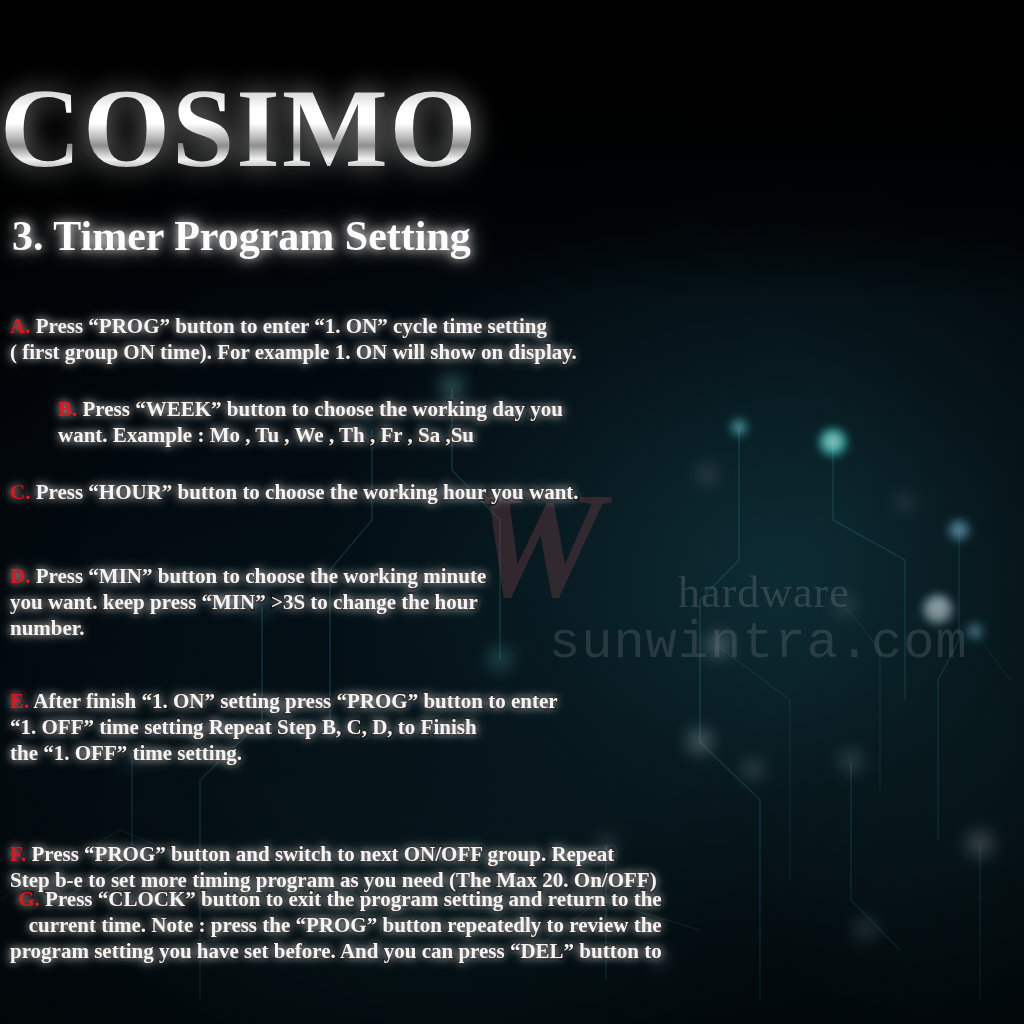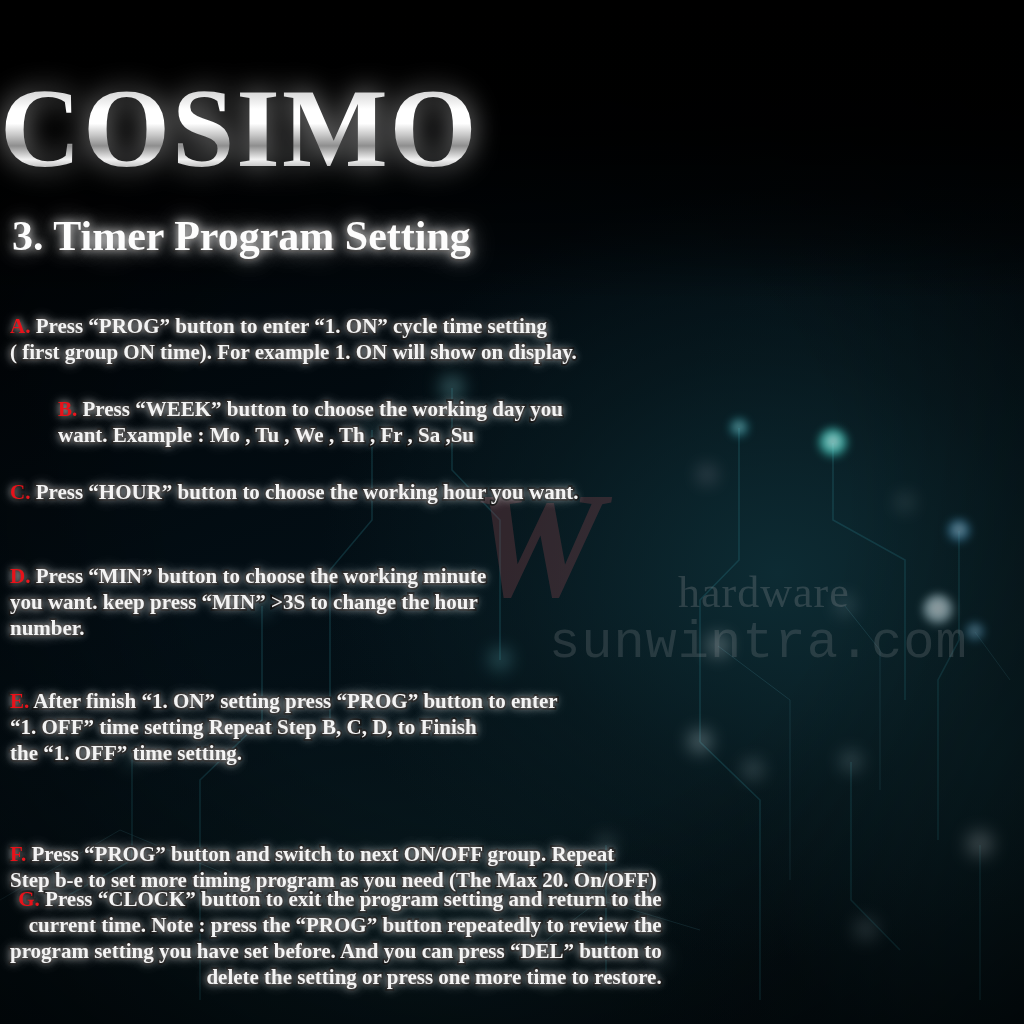--- a/index.html
+++ b/index.html
@@ -233,17 +233,16 @@
         <div class="line">the “1. OFF” time setting.</div>
       </div>
       <div class="step" style="top: 800px; margin-top: 41px;">
         <div class="line"><span class="lbl">F.</span> Press “PROG” button and switch to next ON/OFF group. Repeat</div>
         <div class="line">Step b-e to set more timing program as you need (The Max 20. On/OFF)</div>
       </div>
       <div class="step" style="top: 886px; text-align: right;">
         <div class="line"><span class="lbl">G.</span> Press “CLOCK” button to exit the program setting and return to the</div>
         <div class="line">current time. Note : press the “PROG” button repeatedly to review the</div>
         <div class="line">program setting you have set before. And you can press “DEL” button to</div>
-        <div class="line">delete the setting or press one more time to restore.</div>
       </div>
     </div>
 
 </div>
 
 </body></html>

